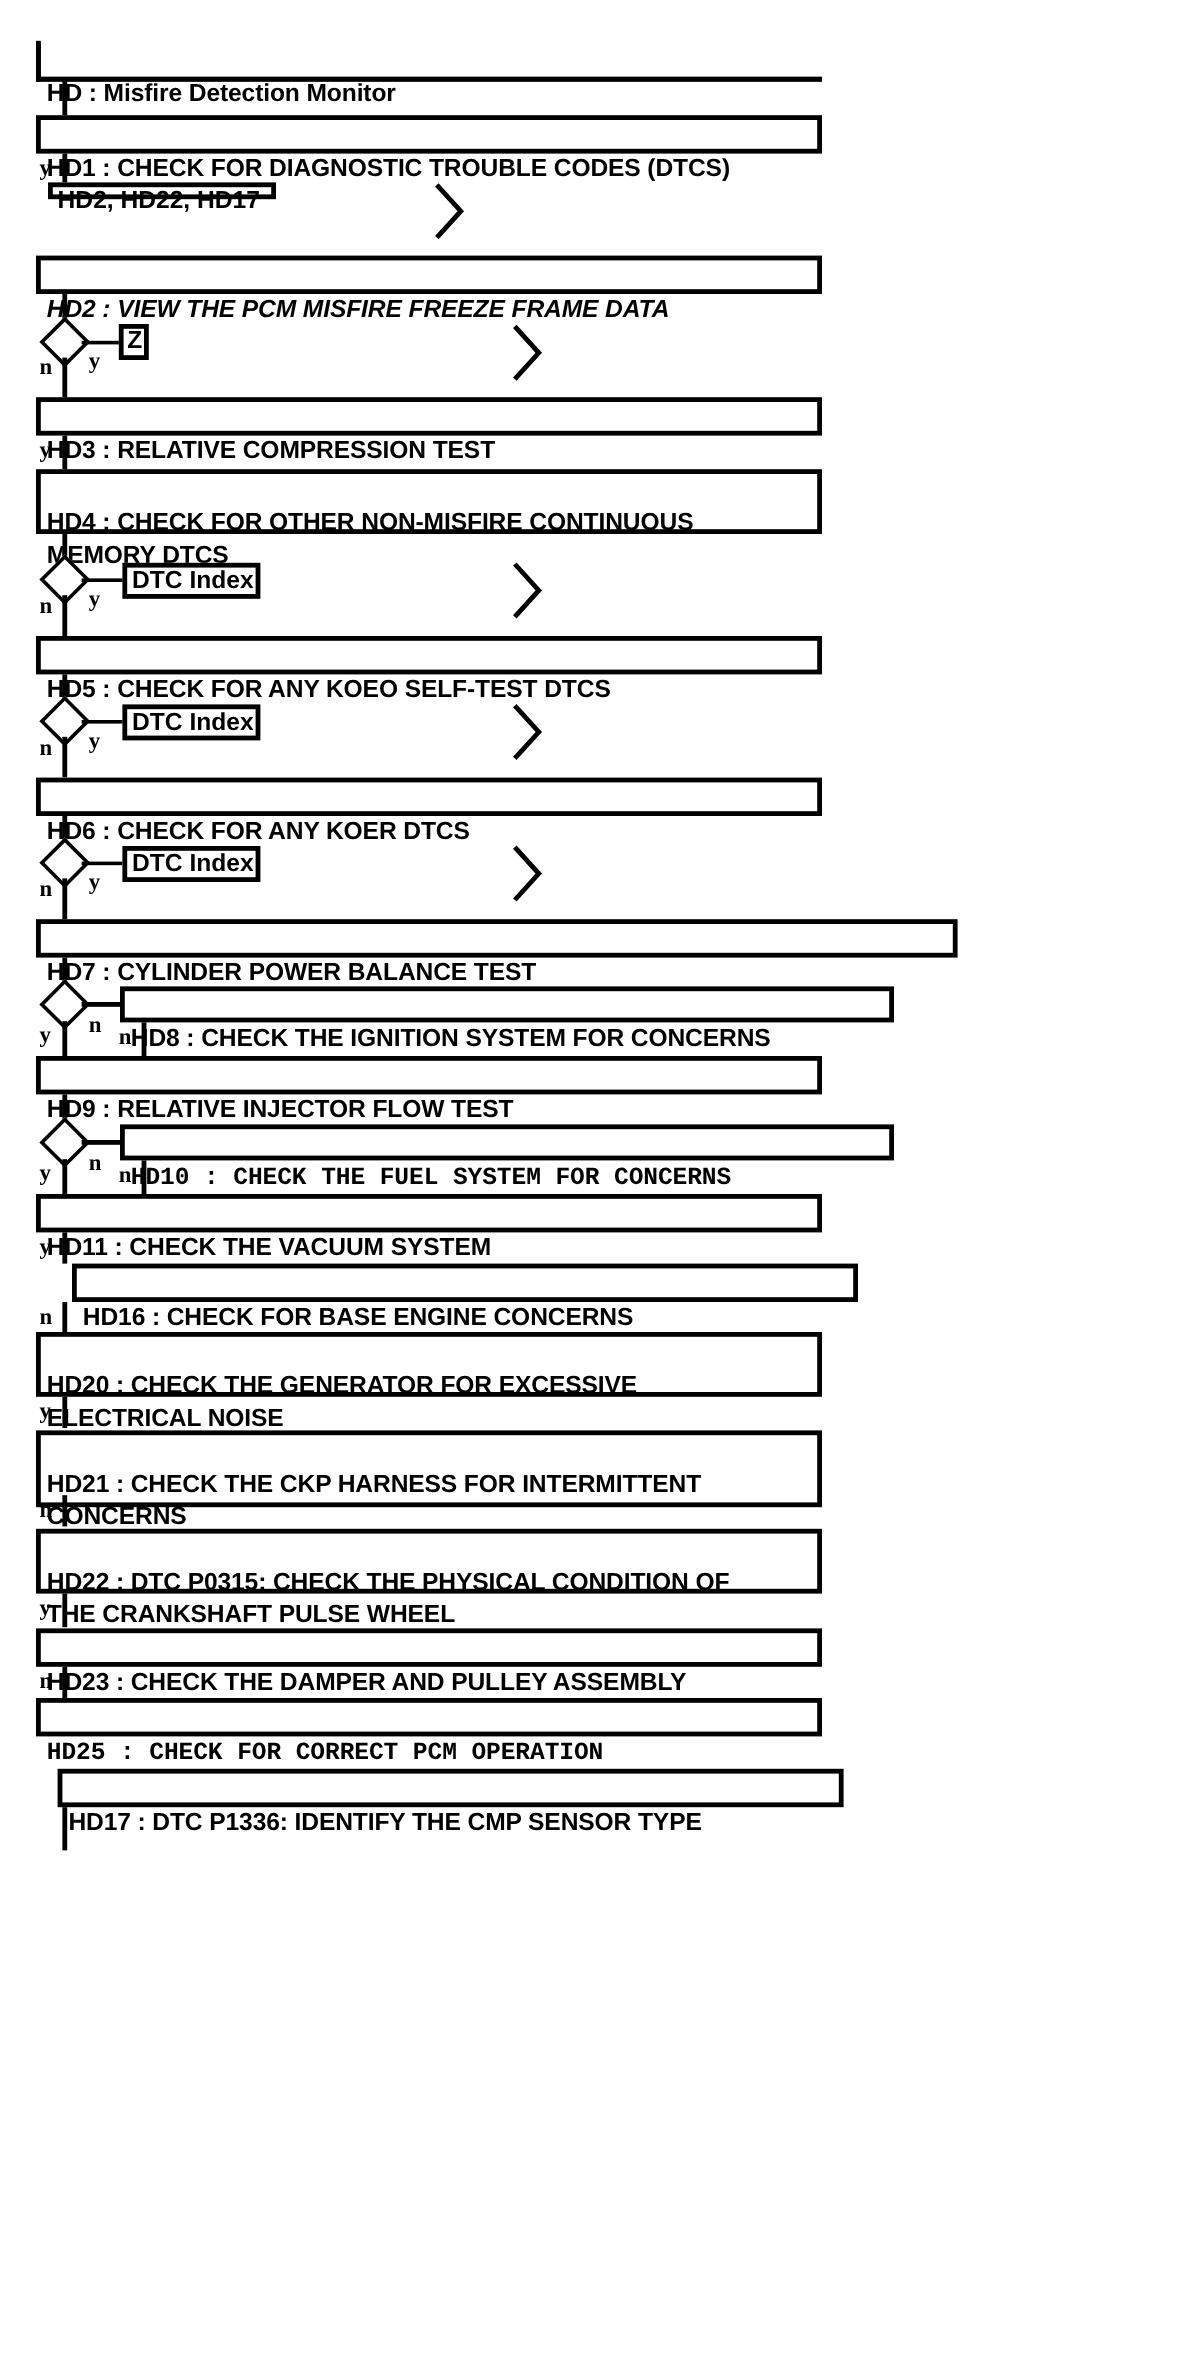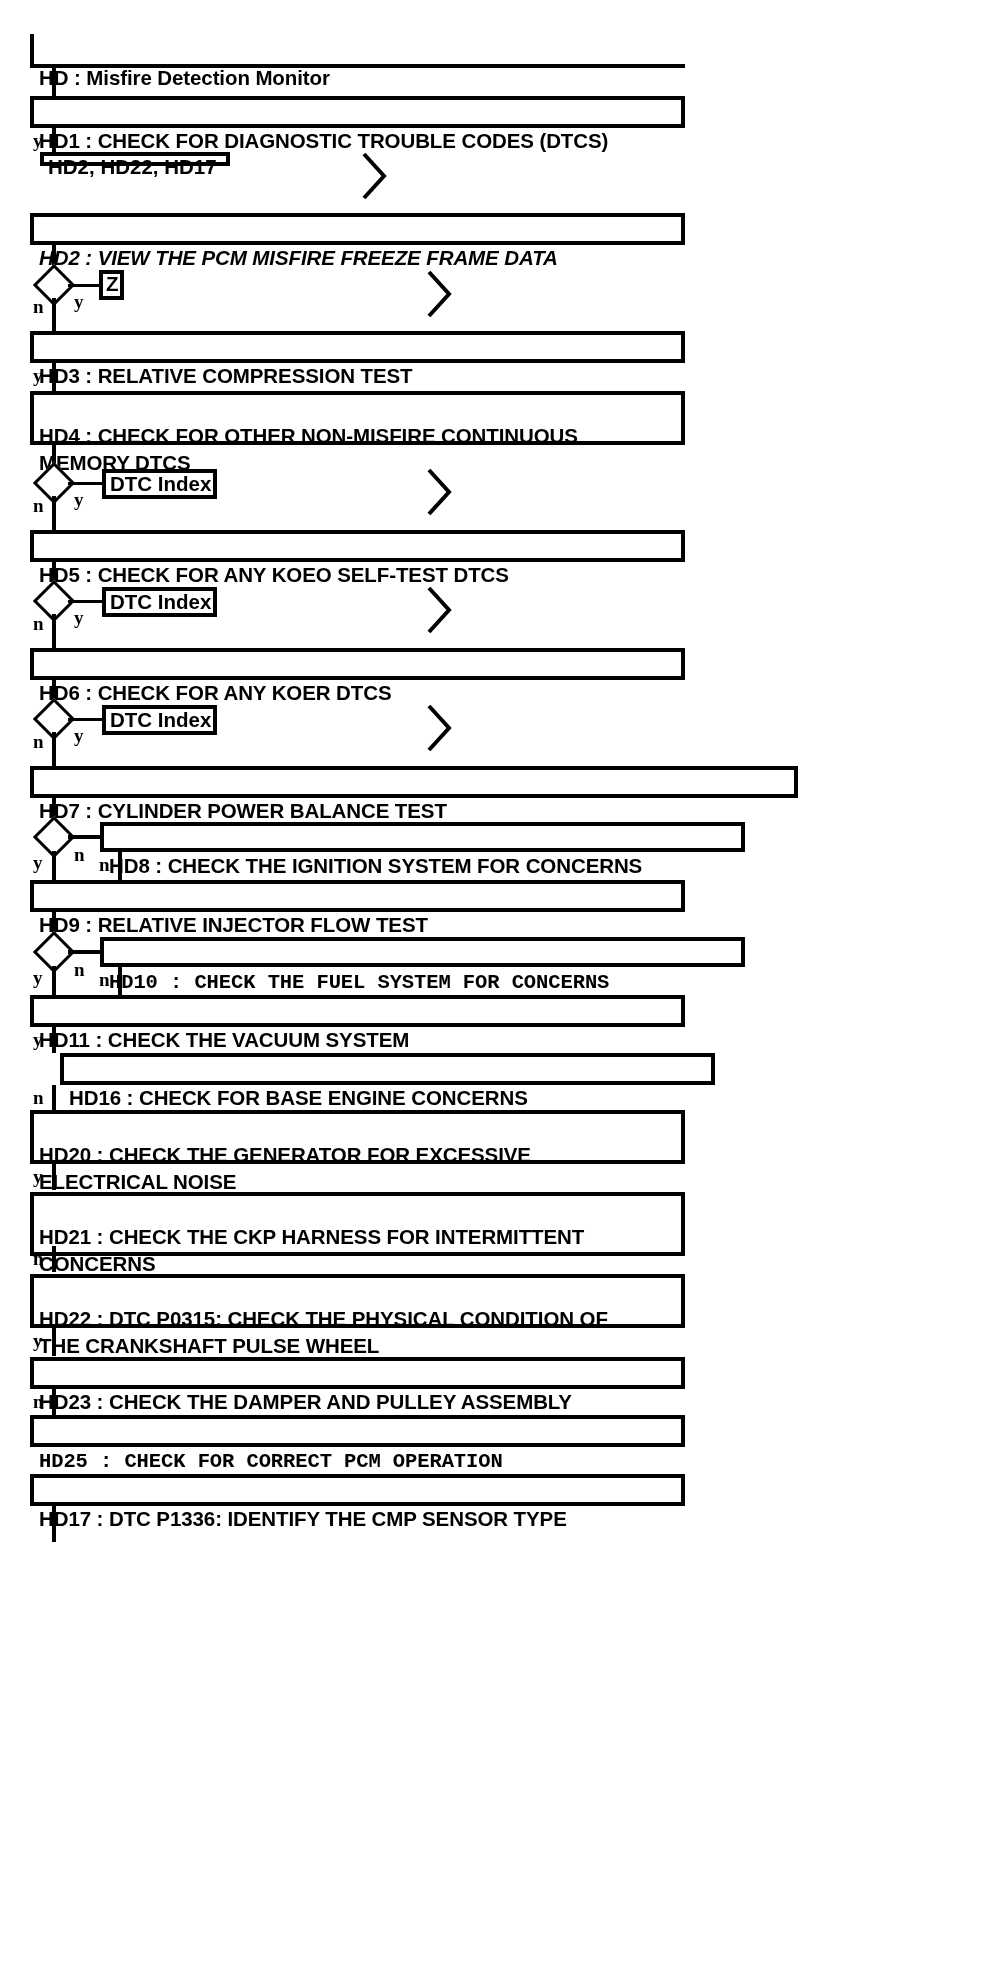--- a/index.html
+++ b/index.html
@@ -282,18 +282,18 @@
   <div class="node" style="left:30px; top:1357px; width:655px; height:32px;">
     <span style="position:relative; top:-3px;">HD23 : CHECK THE DAMPER AND PULLEY ASSEMBLY</span>
   </div>
   <div class="vline" style="left:52px; top:1389px; height:26px;"></div>
   <div class="blabel" style="left:33px; top:1392px;">n</div>
 
   <div class="node" style="left:30px; top:1415px; width:655px; height:32px;">
     <span style="position:relative; top:-3px;font-family:Liberation Mono, monospace;">HD25 : CHECK FOR CORRECT PCM OPERATION</span>
   </div>
 
-  <div class="node" style="left:30px; top:1474px; width:655px; height:32px;">
+  <div class="node" style="left:48px; top:1474px; width:655px; height:32px;">
     <span style="position:relative; top:-3px;">HD17 : DTC P1336: IDENTIFY THE CMP SENSOR TYPE</span>
   </div>
   <div class="vline" style="left:52px; top:1506px; height:36px;"></div>
 
 </div>
 
 </body></html>

